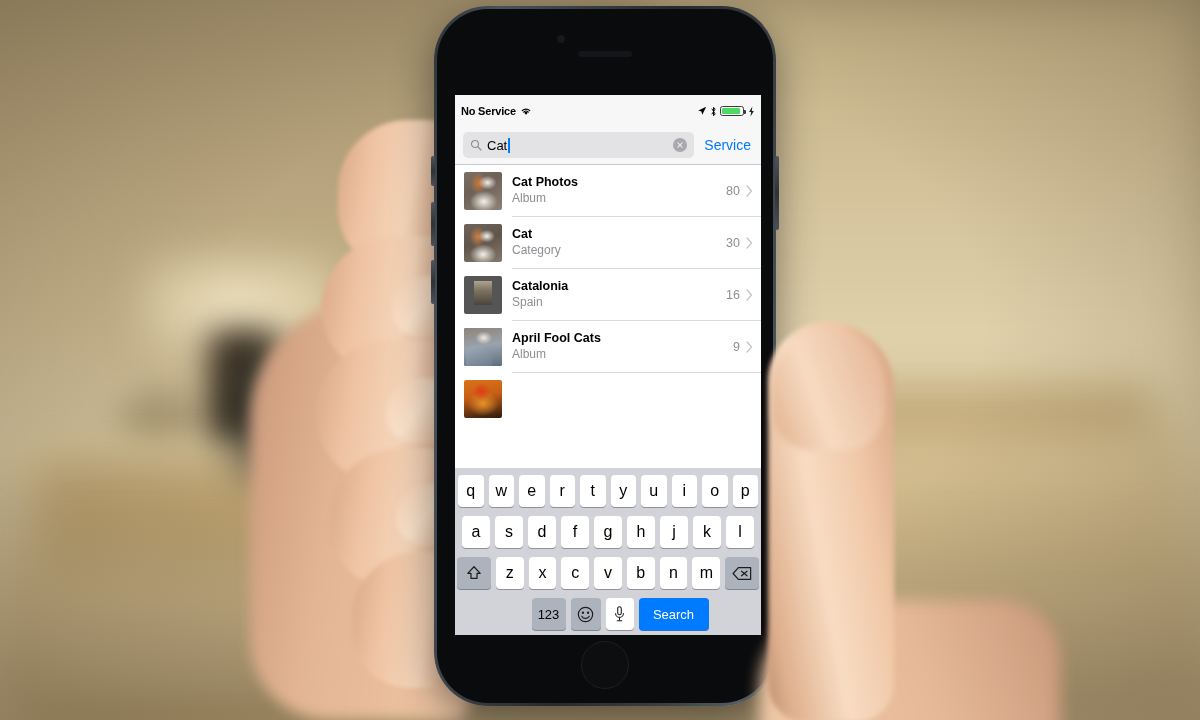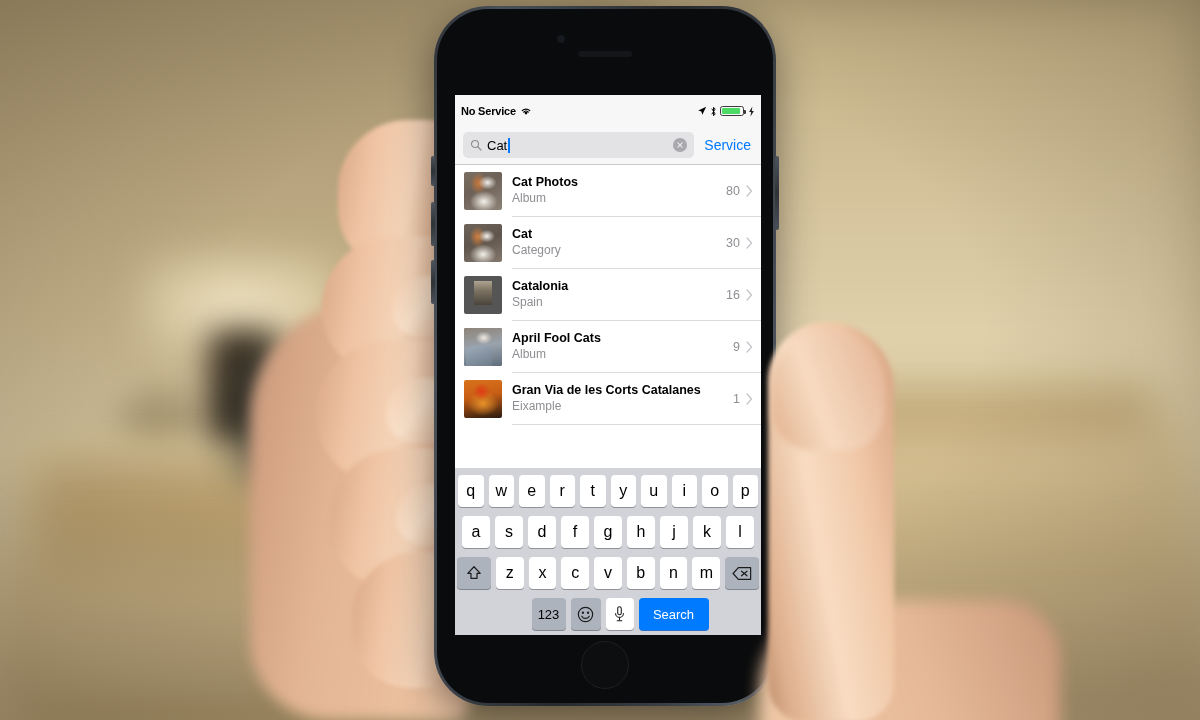--- a/index.html
+++ b/index.html
@@ -575,34 +575,20 @@
                   </svg>
               </div>
             </div>
           </div>
         </div>
 
         <div class="result-row">
           <div class="thumb">
               <div class="tn-food"></div>
             </div>
-          <div class="row-body">
-            <div class="row-main">
-              <div class="row-texts">
-                <div class="row-title"><span>Gran Via de les Corts </span><b>Cat</b><span>alanes</span></div>
-                <div class="row-sub">Eixample</div>
-              </div>
-              <div class="row-right">
-                <span class="row-count">1</span>
-                <svg class="chevron" viewBox="0 0 8 14">
-                    <path d="M1.2 1.2 L6.4 7 L1.2 12.8" stroke="#c7c7cc" stroke-width="1.6" fill="none" stroke-linecap="round" stroke-linejoin="round"></path>
-                  </svg>
-              </div>
-            </div>
-          </div>
         </div>
 
         <div class="empty-row">
           <div class="row-body"></div>
         </div>
 
       </div>
 
       <div class="keyboard">
 

